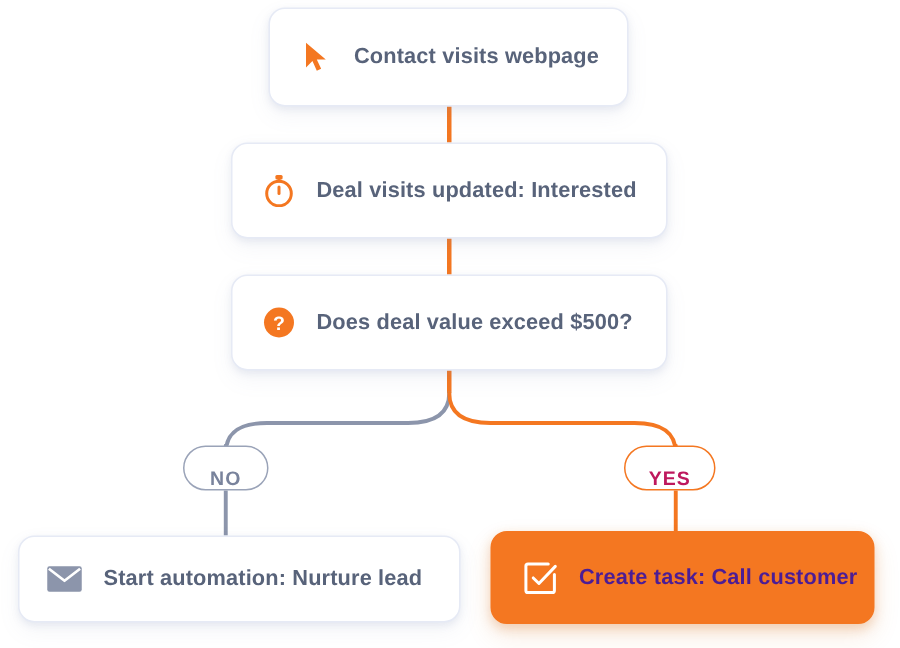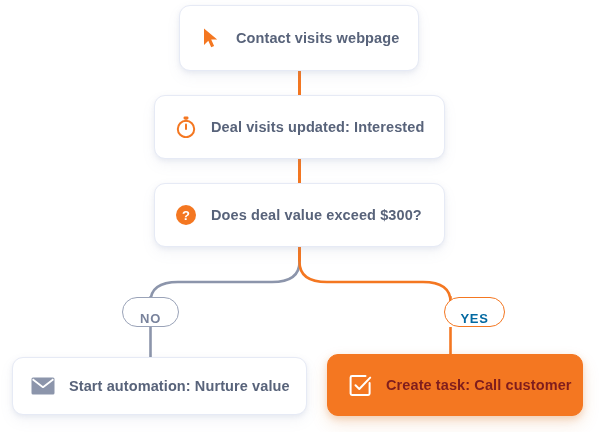--- a/index.html
+++ b/index.html
@@ -62,21 +62,21 @@
   #card-no-action .icon{ width: 24px; margin-right: 14px; }
 
   #card-yes-action {
     left: 327px; top: 354px; width: 256px; height: 62px; padding: 0 20px;
     background: #f47721;
     border: 1px solid #f47721;
     border-radius: 11px;
     box-shadow: 0 3px 7px rgba(216,110,30,0.25), 0 8px 18px rgba(216,110,30,0.14);
   }
   #card-yes-action .icon { width: 24px; margin-right: 14px; }
-  #card-yes-action .label { color: #7f1d1d; }
+  #card-yes-action .label { color: #4c1d95; }
 
   
   .pill {
     position: absolute;
     box-sizing: border-box;
     display: flex;
     align-items: flex-end;
     justify-content: center;
     height: 30px;
     border-radius: 15px;
@@ -84,23 +84,23 @@
     font-size: 13px;
     font-weight: bold;
     letter-spacing: 0.7px;
   }
   #pill-no {
     left: 122px; top: 297px; width: 57px;
     border: 1.6px solid #9aa3b8;
     color: #79839c;
   }
   #pill-yes {
-    left: 444px; top: 297px; width: 61px;
+    left: 416px; top: 297px; width: 61px;
     border: 1.6px solid #f47721;
-    color: #0369a1;
+    color: #be185d;
   }
 </style>
 </head>
 <body>
 
 <div id="flow">
 
   <svg class="edges" viewBox="0 0 600 432">
 
     <line x1="299.5" y1="71" x2="299.5" y2="95" stroke="#F47721" stroke-width="3"></line>
@@ -139,38 +139,38 @@
     <span class="label">Deal visits updated: Interested</span>
   </div>
 
   <div class="card" id="card-decision">
     <span class="icon">
       <svg width="22" height="22" viewBox="0 0 22 22" aria-hidden="true">
         <circle cx="11" cy="11" r="10" fill="#F47721"></circle>
         <text x="11" y="15.8" text-anchor="middle" font-family="Liberation Sans, sans-serif" font-size="13" font-weight="bold" fill="#ffffff">?</text>
       </svg>
     </span>
-    <span class="label">Does deal value exceed $300?</span>
+    <span class="label">Does deal value exceed $500?</span>
   </div>
 
   <div class="pill" id="pill-no">
     <span>NO</span>
   </div>
   <div class="pill" id="pill-yes">
     <span>YES</span>
   </div>
 
   <div class="card" id="card-no-action">
     <span class="icon">
       <svg width="24" height="18" viewBox="0 0 24 18" aria-hidden="true">
         <rect x="0.5" y="0.5" width="23" height="17" rx="1.5" fill="#8C95AB"></rect>
         <path d="M1.6 2.2 L12 10.2 L22.4 2.2" fill="none" stroke="#ffffff" stroke-width="1.8" stroke-linejoin="round"></path>
       </svg>
     </span>
-    <span class="label">Start automation: Nurture value</span>
+    <span class="label">Start automation: Nurture lead</span>
   </div>
 
   <div class="card" id="card-yes-action">
     <span class="icon">
       <svg width="23" height="23" viewBox="0 0 23 23" aria-hidden="true">
         <path d="M16.5 2 H3 C2.2 2 1.6 2.6 1.6 3.4 V19.6 C1.6 20.4 2.2 21 3 21 H19.2 C20 21 20.6 20.4 20.6 19.6 V9" fill="none" stroke="#ffffff" stroke-width="2" stroke-linecap="round" stroke-linejoin="round"></path>
         <path d="M6.5 11.3 L10.3 15 L21.2 3.6" fill="none" stroke="#ffffff" stroke-width="2" stroke-linecap="round" stroke-linejoin="round"></path>
       </svg>
     </span>
     <span class="label">Create task: Call customer</span>

